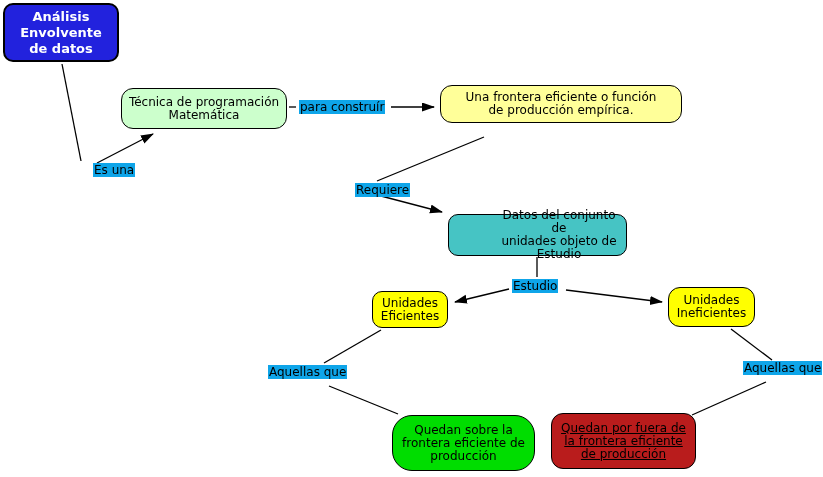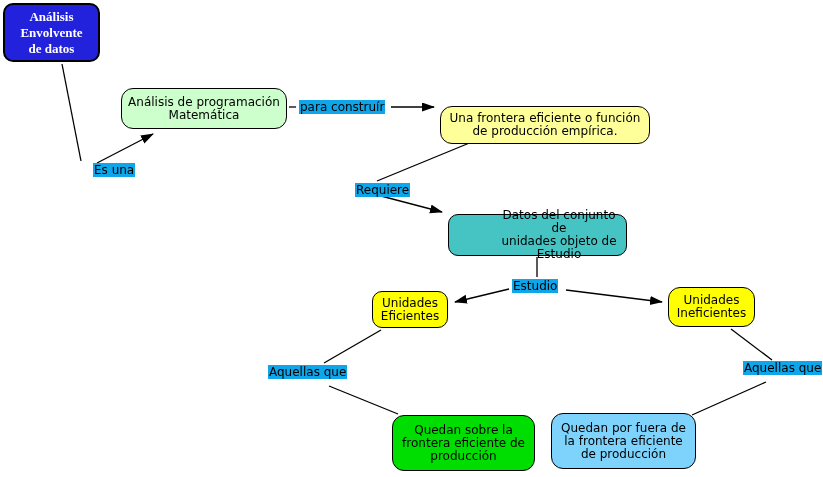--- a/index.html
+++ b/index.html
@@ -26,30 +26,30 @@
     justify-content: center;
     text-align: center;
     font-size: 12px;
     line-height: 13px;
     color: #000000;
     white-space: pre-line;
     padding: 2px 3px;
     cursor: default;
   }
   #n-analisis {
-    left: 3px; top: 3px; width: 97px; height: 59px;
+    left: 3px; top: 3px; width: 116px; height: 59px;
     border-radius: 10px; border-width: 2px;
-    color: #ffffff; font-weight: bold; font-size: 13px; line-height: 16px; font-family: Liberation Serif, serif;
+    color: #ffffff; font-weight: bold; font-size: 13px; line-height: 16px;
   }
   #n-tecnica   { left: 121px; top: 88px;  width: 166px; height: 41px; border-radius: 12px; border-width: 1px; }
-  #n-frontera  { left: 440px; top: 106px;  width: 210px; height: 38px; border-radius: 12px; border-width: 1px; }
+  #n-frontera  { left: 440px; top: 85px;  width: 242px; height: 38px; border-radius: 12px; border-width: 1px; }
   #n-datos     { left: 448px; top: 214px; width: 179px; height: 42px; border-radius: 10px; padding-left: 46px; }
   #n-eficientes   { left: 372px; top: 291px; width: 76px;  height: 37px; border-radius: 10px; }
   #n-ineficientes { left: 668px; top: 287px; width: 87px;  height: 40px; border-radius: 12px; }
-  #n-quedan-sobre { left: 392px; top: 415px; width: 143px; height: 56px; border-radius: 12px; }
+  #n-quedan-sobre { left: 392px; top: 415px; width: 143px; height: 56px; border-radius: 20px; }
   #n-quedan-fuera { left: 551px; top: 413px; width: 145px; height: 56px; border-radius: 12px; }
   .link-label {
     position: absolute;
     font-size: 12px;
     line-height: 14px;
     color: #000000;
     white-space: nowrap;
     background: #0ea5e9;
     padding: 0 1px;
     cursor: default;
@@ -85,40 +85,40 @@
     <line class="connector" x1="381" y1="330" x2="324" y2="363"></line>
     <line class="connector" x1="329" y1="386" x2="398" y2="414"></line>
     <line class="connector" x1="731" y1="329" x2="772" y2="360"></line>
     <line class="connector" x1="766" y1="382" x2="692" y2="415"></line>
   </svg>
 
   <div class="node" id="n-analisis" style="background: rgb(34, 34, 221);">Análisis
 Envolvente
 de datos</div>
 
-  <div class="node" id="n-tecnica" style="background: rgb(204, 255, 204);">Análisis de programación
+  <div class="node" id="n-tecnica" style="background: rgb(204, 255, 204);">Técnica de programación
 Matemática</div>
 
   <div class="node" id="n-frontera" style="background: rgb(255, 255, 153);">Una frontera eficiente o función
 de producción empírica.</div>
 
   <div class="node" id="n-datos" style="background: rgb(70, 196, 196);">Datos del conjunto de
 unidades objeto de Estudio</div>
 
   <div class="node" id="n-eficientes" style="background: rgb(255, 255, 0);">Unidades
 Eficientes</div>
 
   <div class="node" id="n-ineficientes" style="background: rgb(255, 255, 0);">Unidades
 Ineficientes</div>
 
   <div class="node" id="n-quedan-sobre" style="background: rgb(0, 221, 0);">Quedan sobre la
 frontera eficiente de
 producción</div>
 
-  <div class="node" id="n-quedan-fuera" style="background: #7dd3fc;">Quedan por fuera de
+  <div class="node" id="n-quedan-fuera" style="background: #b91c1c; text-decoration: underline;">Quedan por fuera de
 la frontera eficiente
 de producción</div>
 
   <div class="link-label" id="l-es-una">Es una</div>
 
   <div class="link-label" id="l-para-construir">para construír</div>
 
   <div class="link-label" id="l-requiere">Requiere</div>
 
   <div class="link-label" id="l-produce">Estudio</div>

